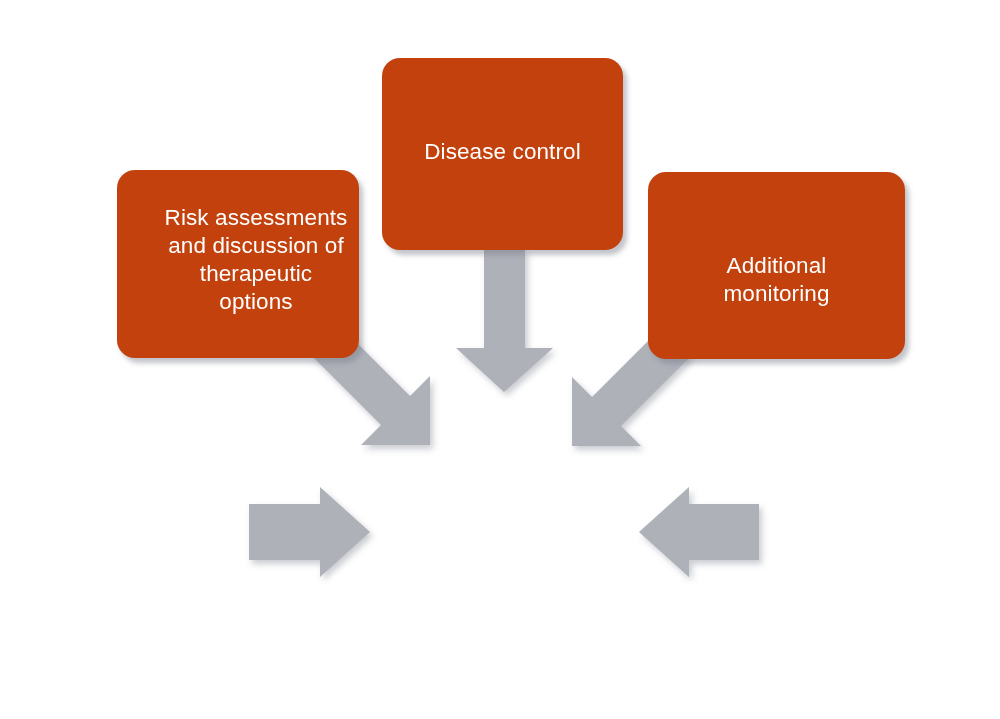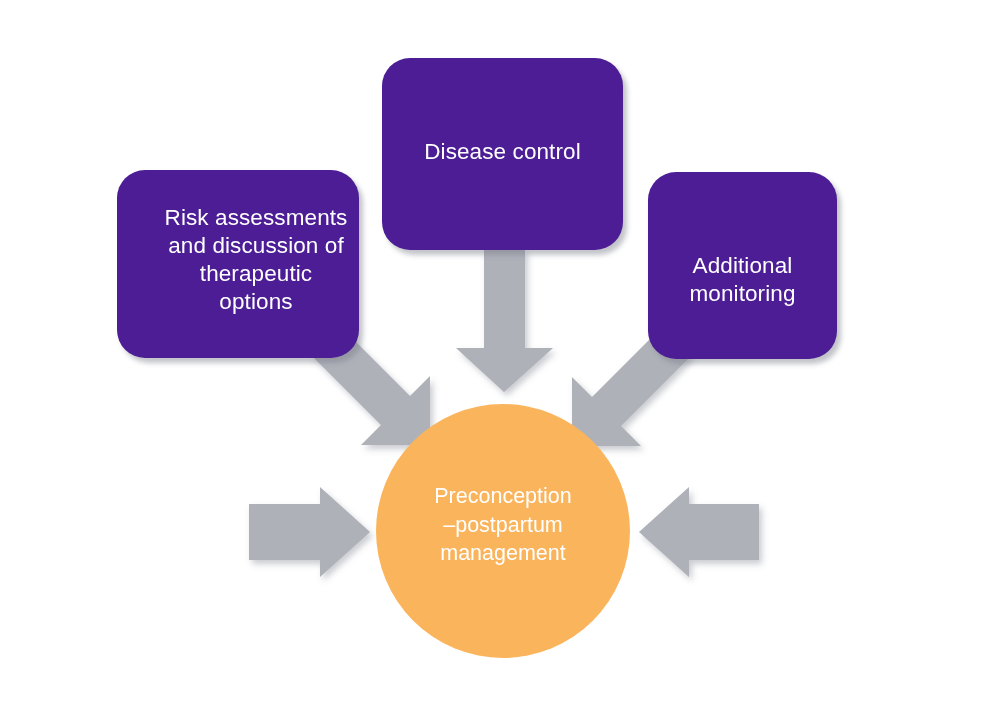--- a/index.html
+++ b/index.html
@@ -19,22 +19,22 @@
     overflow: hidden;
   }
   .node {
     position: absolute;
     box-sizing: border-box;
     display: flex;
     align-items: center;
     justify-content: center;
     text-align: center;
     color: #ffffff;
-    background: #4c1d95;
-    border-radius: 28px;
+    background: #c2410c;
+    border-radius: 18px;
     box-shadow: 4px 5px 5px rgba(120,125,135,0.45);
     z-index: 3;
   }
   .node .label {
     display: block;
     width: 100%;
     padding: 0 10px;
     box-sizing: border-box;
     white-space: pre-line;
     line-height: 1.24;
@@ -42,21 +42,21 @@
     letter-spacing: 0.1px;
   }
   
   #node-disease-control {
     left: 382px; top: 58px; width: 241px; height: 192px;
   }
   #node-risk-assessments {
     left: 117px; top: 170px; width: 242px; height: 188px;
   }
   #node-additional-monitoring {
-    left: 648px; top: 172px; width: 189px; height: 187px;
+    left: 648px; top: 172px; width: 257px; height: 187px;
   }
   #node-informed-care {
     left: 7px; top: 433px; width: 242px; height: 194px;
   }
   #node-comprehensive-plan {
     left: 760px; top: 434px; width: 233px; height: 193px;
   }
   
   #node-disease-control .label { transform: translateY(-2px); }
   #node-additional-monitoring .label { transform: translateY(14px); }
@@ -140,19 +140,14 @@
 options</span>
   </div>
 
   <div class="node" id="node-additional-monitoring">
     <span class="label">Additional
 monitoring</span>
   </div>
 
 
 
-  <div id="hub-circle">
-    <span class="label">Preconception
-–postpartum
-management</span>
-  </div>
 
 </div>
 
 </body></html>

